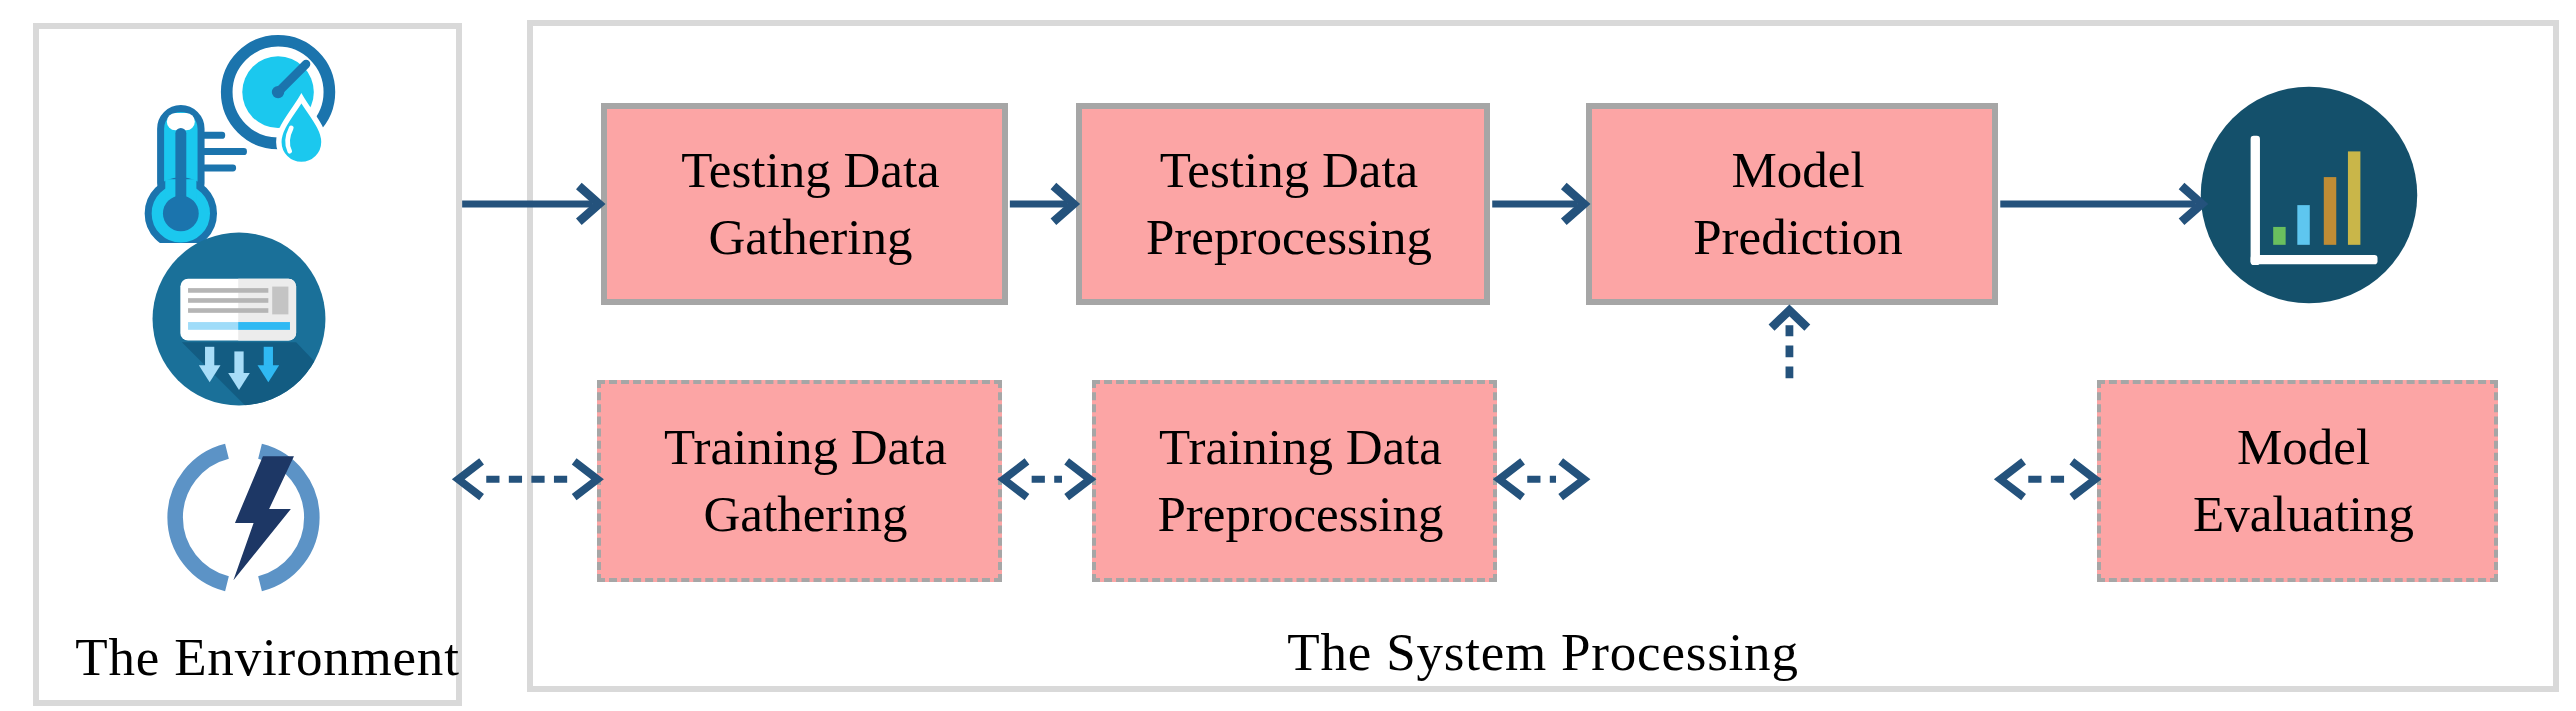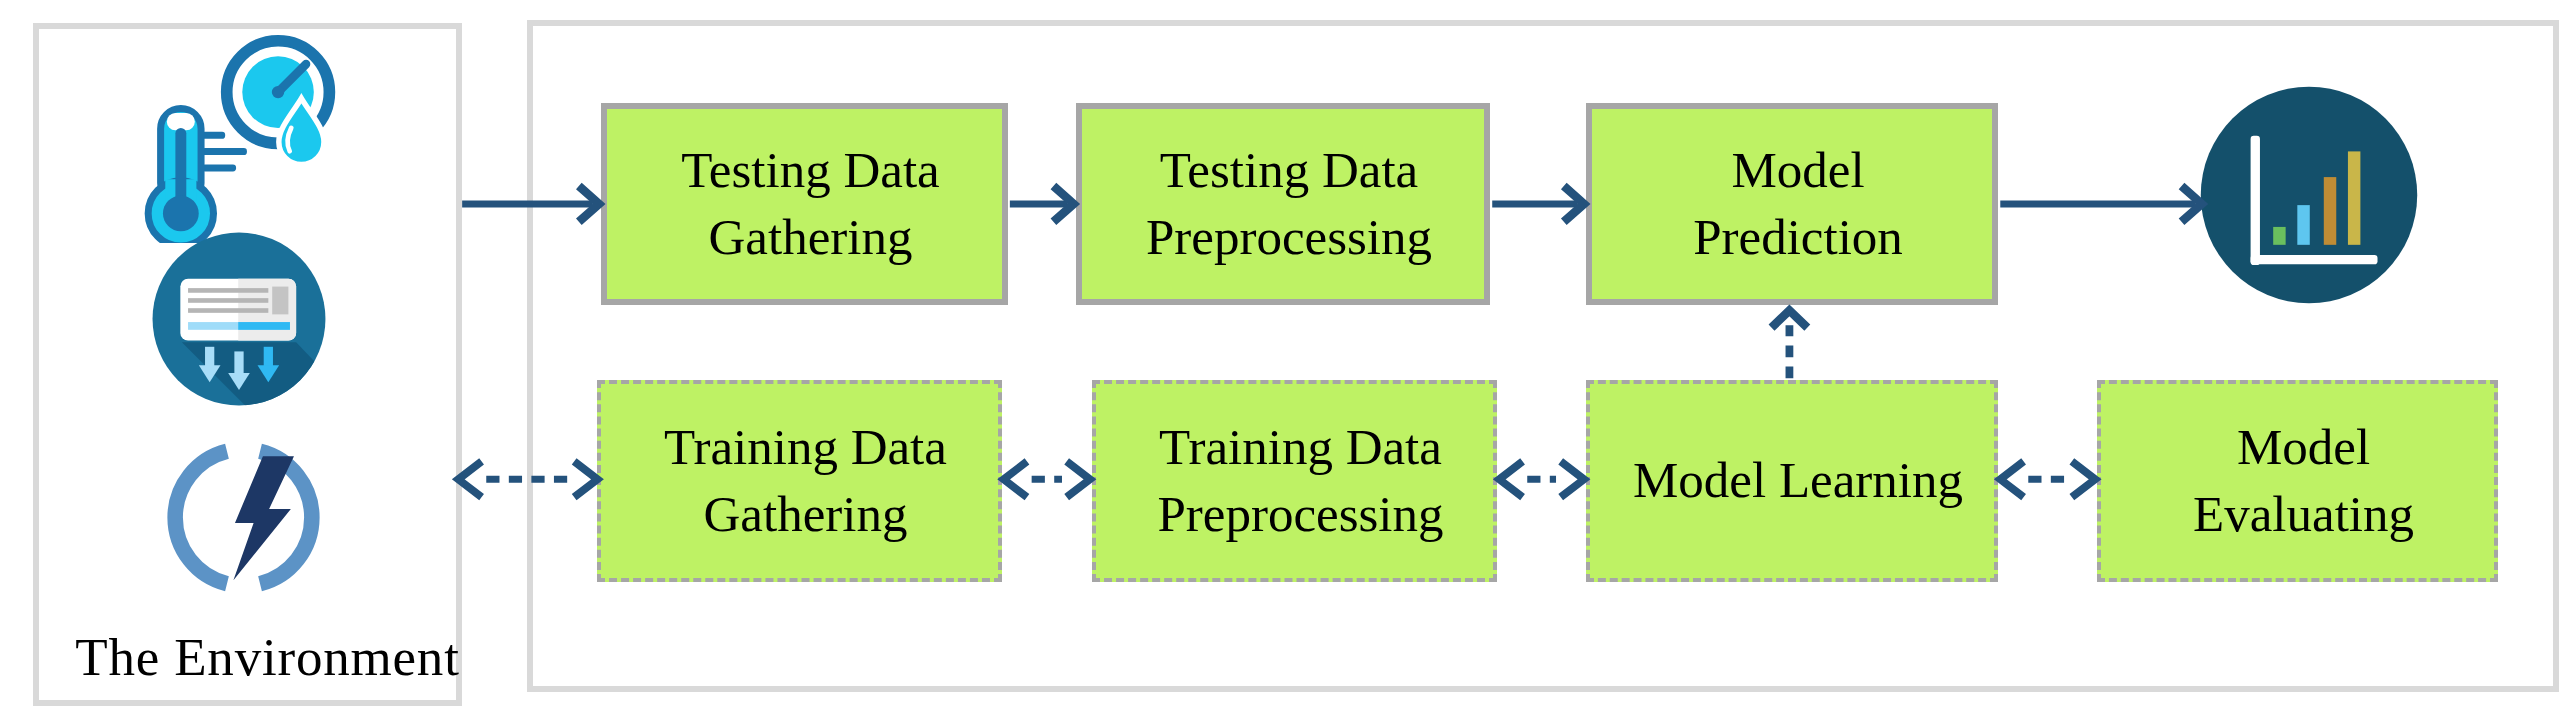--- a/index.html
+++ b/index.html
@@ -23,21 +23,21 @@
     text-align:center;
     font-size:53px;
     color:#000;
     letter-spacing:0.8px;
     white-space:nowrap;
   }
   .env-label{left:33px;top:627px;width:429px;padding-left:20px;}
   .sys-label{left:527px;top:622px;width:2032px;}
   .node{
     position:absolute;
-    background:#bef264;
+    background:#fca5a5;
     box-sizing:border-box;
     display:flex;align-items:center;justify-content:center;
     text-align:center;
     font-size:51px;line-height:1.32;
     color:#000;
     white-space:pre-line;
     z-index:2;
     padding-left:12px;
   }
   .node-solid{border:6.2px solid #A6A6A6;}
@@ -143,24 +143,24 @@
     <rect x="94" y="181" width="16" height="23" fill="#6ABF5E"></rect>
     <rect x="125" y="153" width="16" height="51" fill="#5EC6EF"></rect>
     <rect x="159" y="117" width="16" height="87" fill="#BF8C35"></rect>
     <rect x="190" y="84" width="16" height="120" fill="#C9B649"></rect>
   </svg>
 
   <div class="node node-dashed b4">Training Data
 Gathering</div>
   <div class="node node-dashed b5">Training Data
 Preprocessing</div>
-  <div class="node node-dashed b6">Model Learning</div>
   <div class="node node-dashed b7">Model
 Evaluating</div>
 
+  <div class="panel-label sys-label">The System Processing</div>
 
   <svg class="arrow-overlay" width="2576" height="712" viewBox="0 0 3311 915">
 
     <g>
       <line x1="594" y1="262" x2="762" y2="262" stroke-width="9"></line>
       <polyline points="744,239 770,262 744,285" stroke-width="11"></polyline>
     </g>
     <g>
       <line x1="1298" y1="262" x2="1372" y2="262" stroke-width="9"></line>
       <polyline points="1354,239 1380,262 1354,285" stroke-width="11"></polyline>

